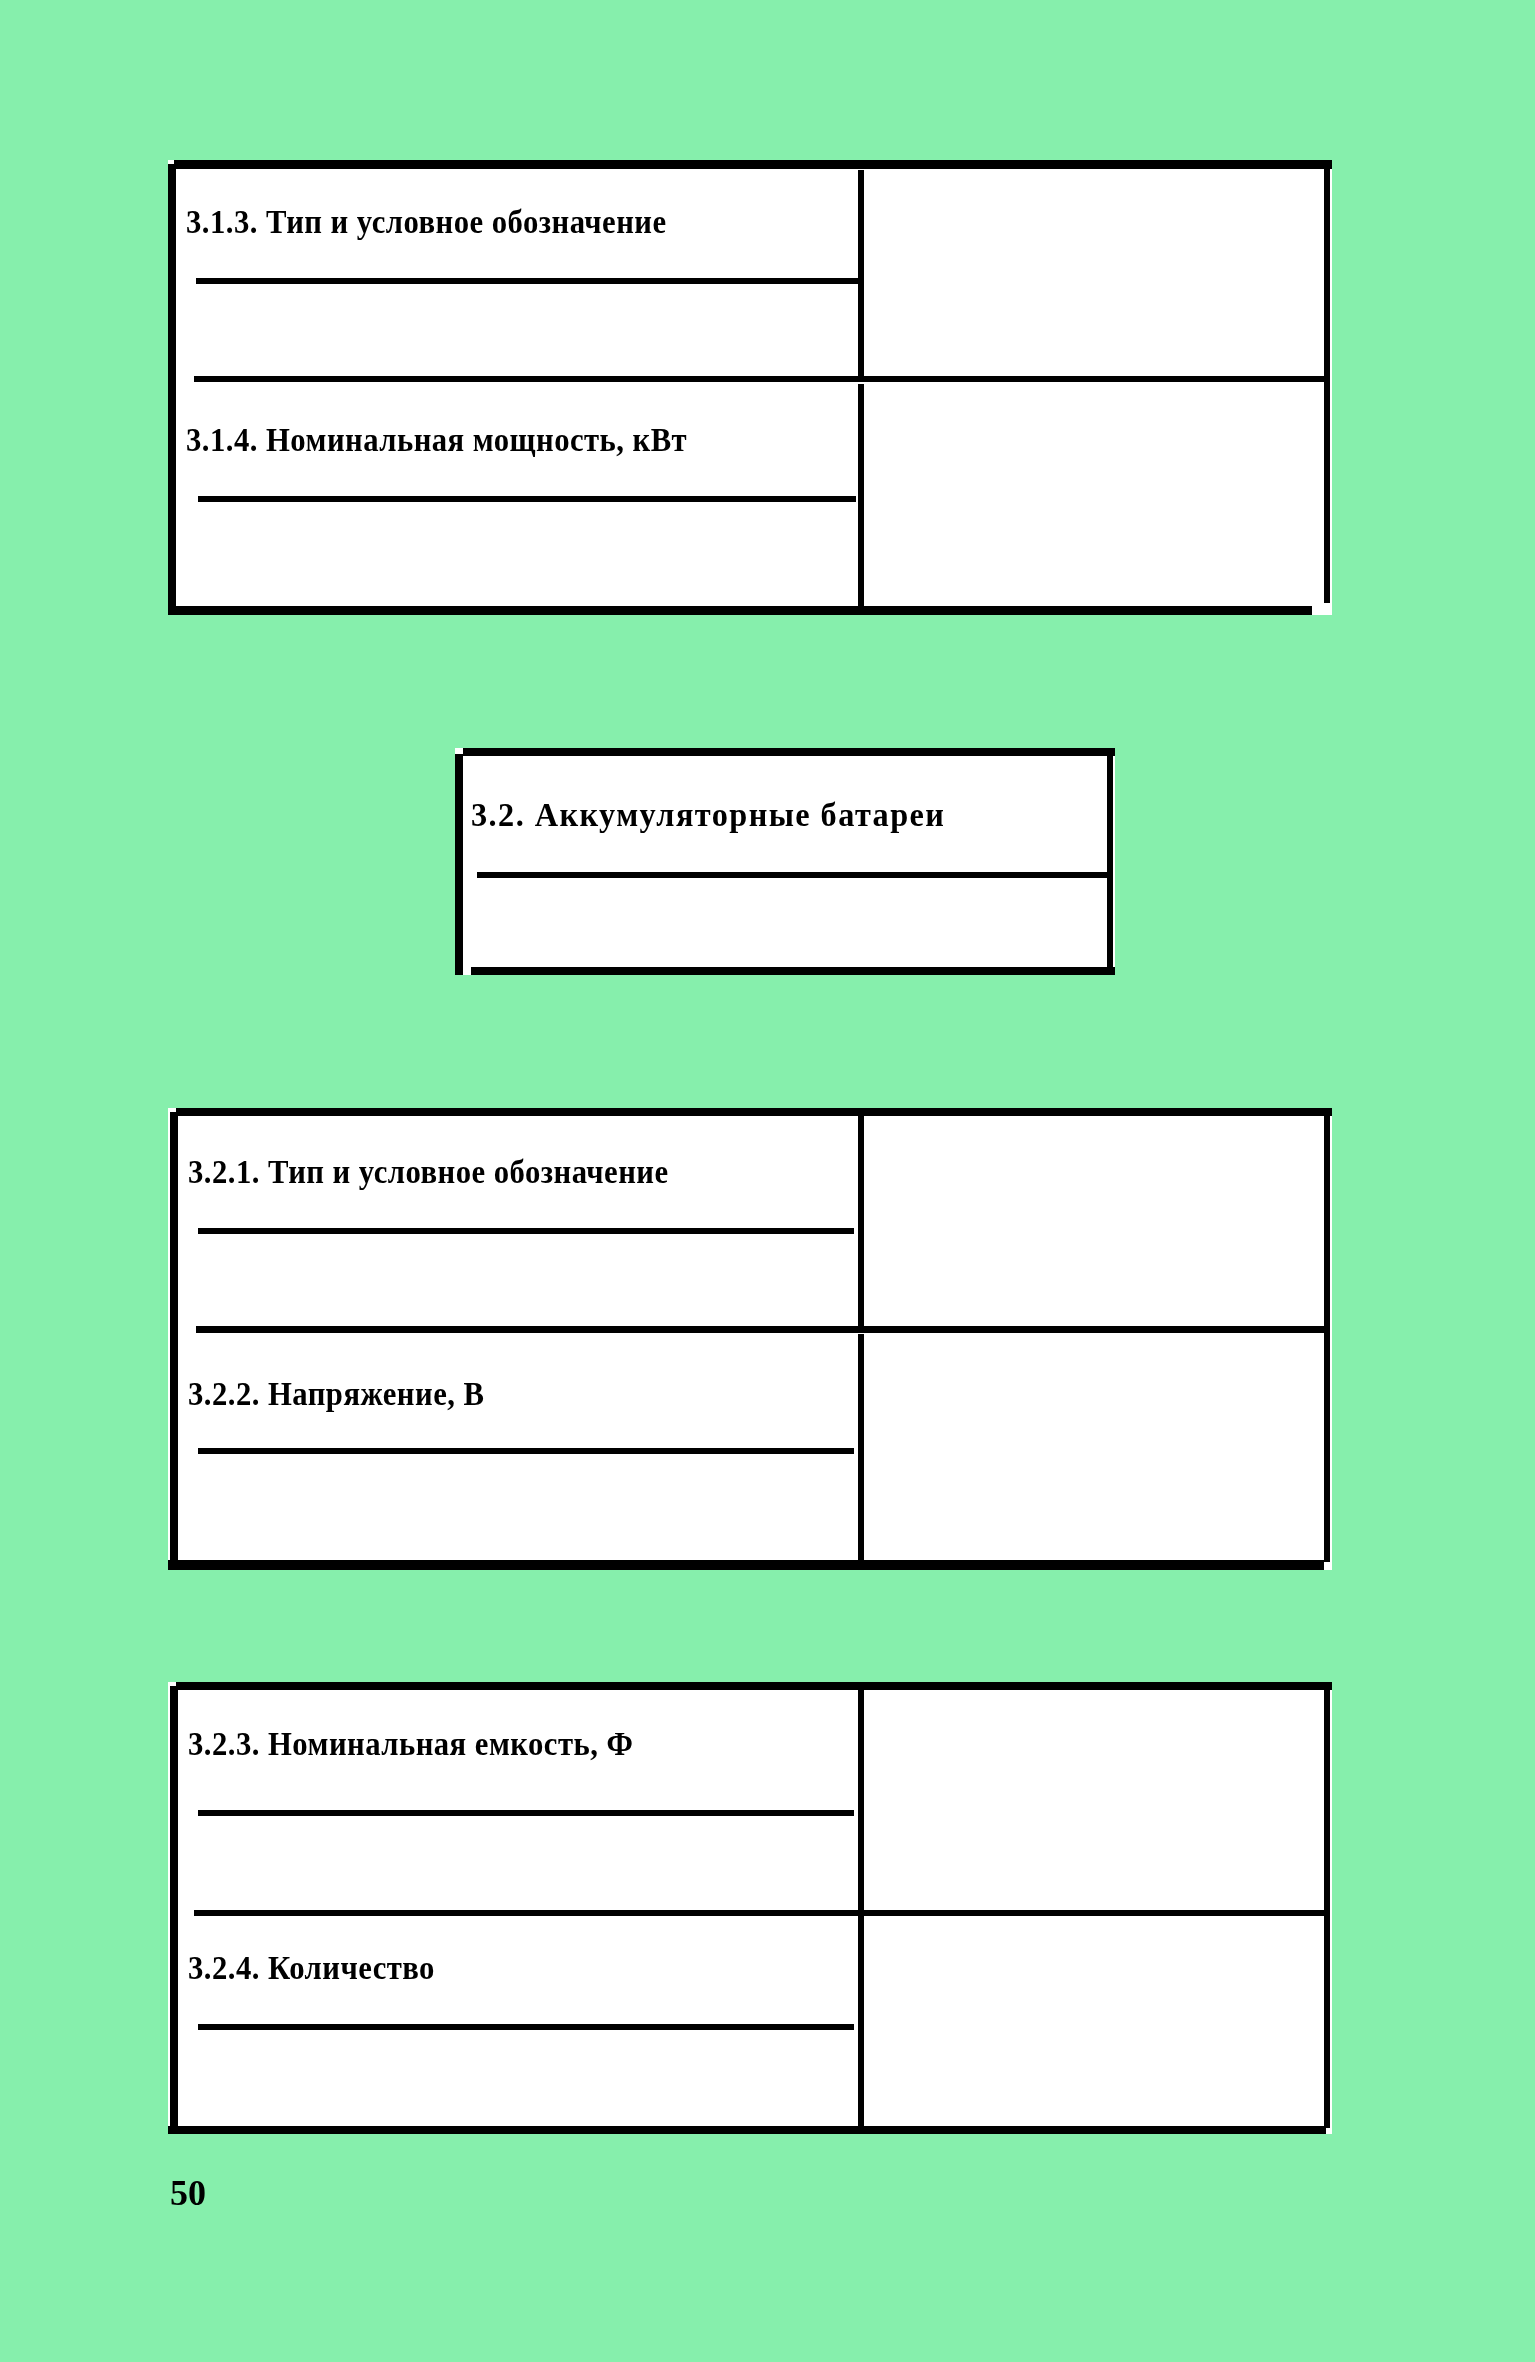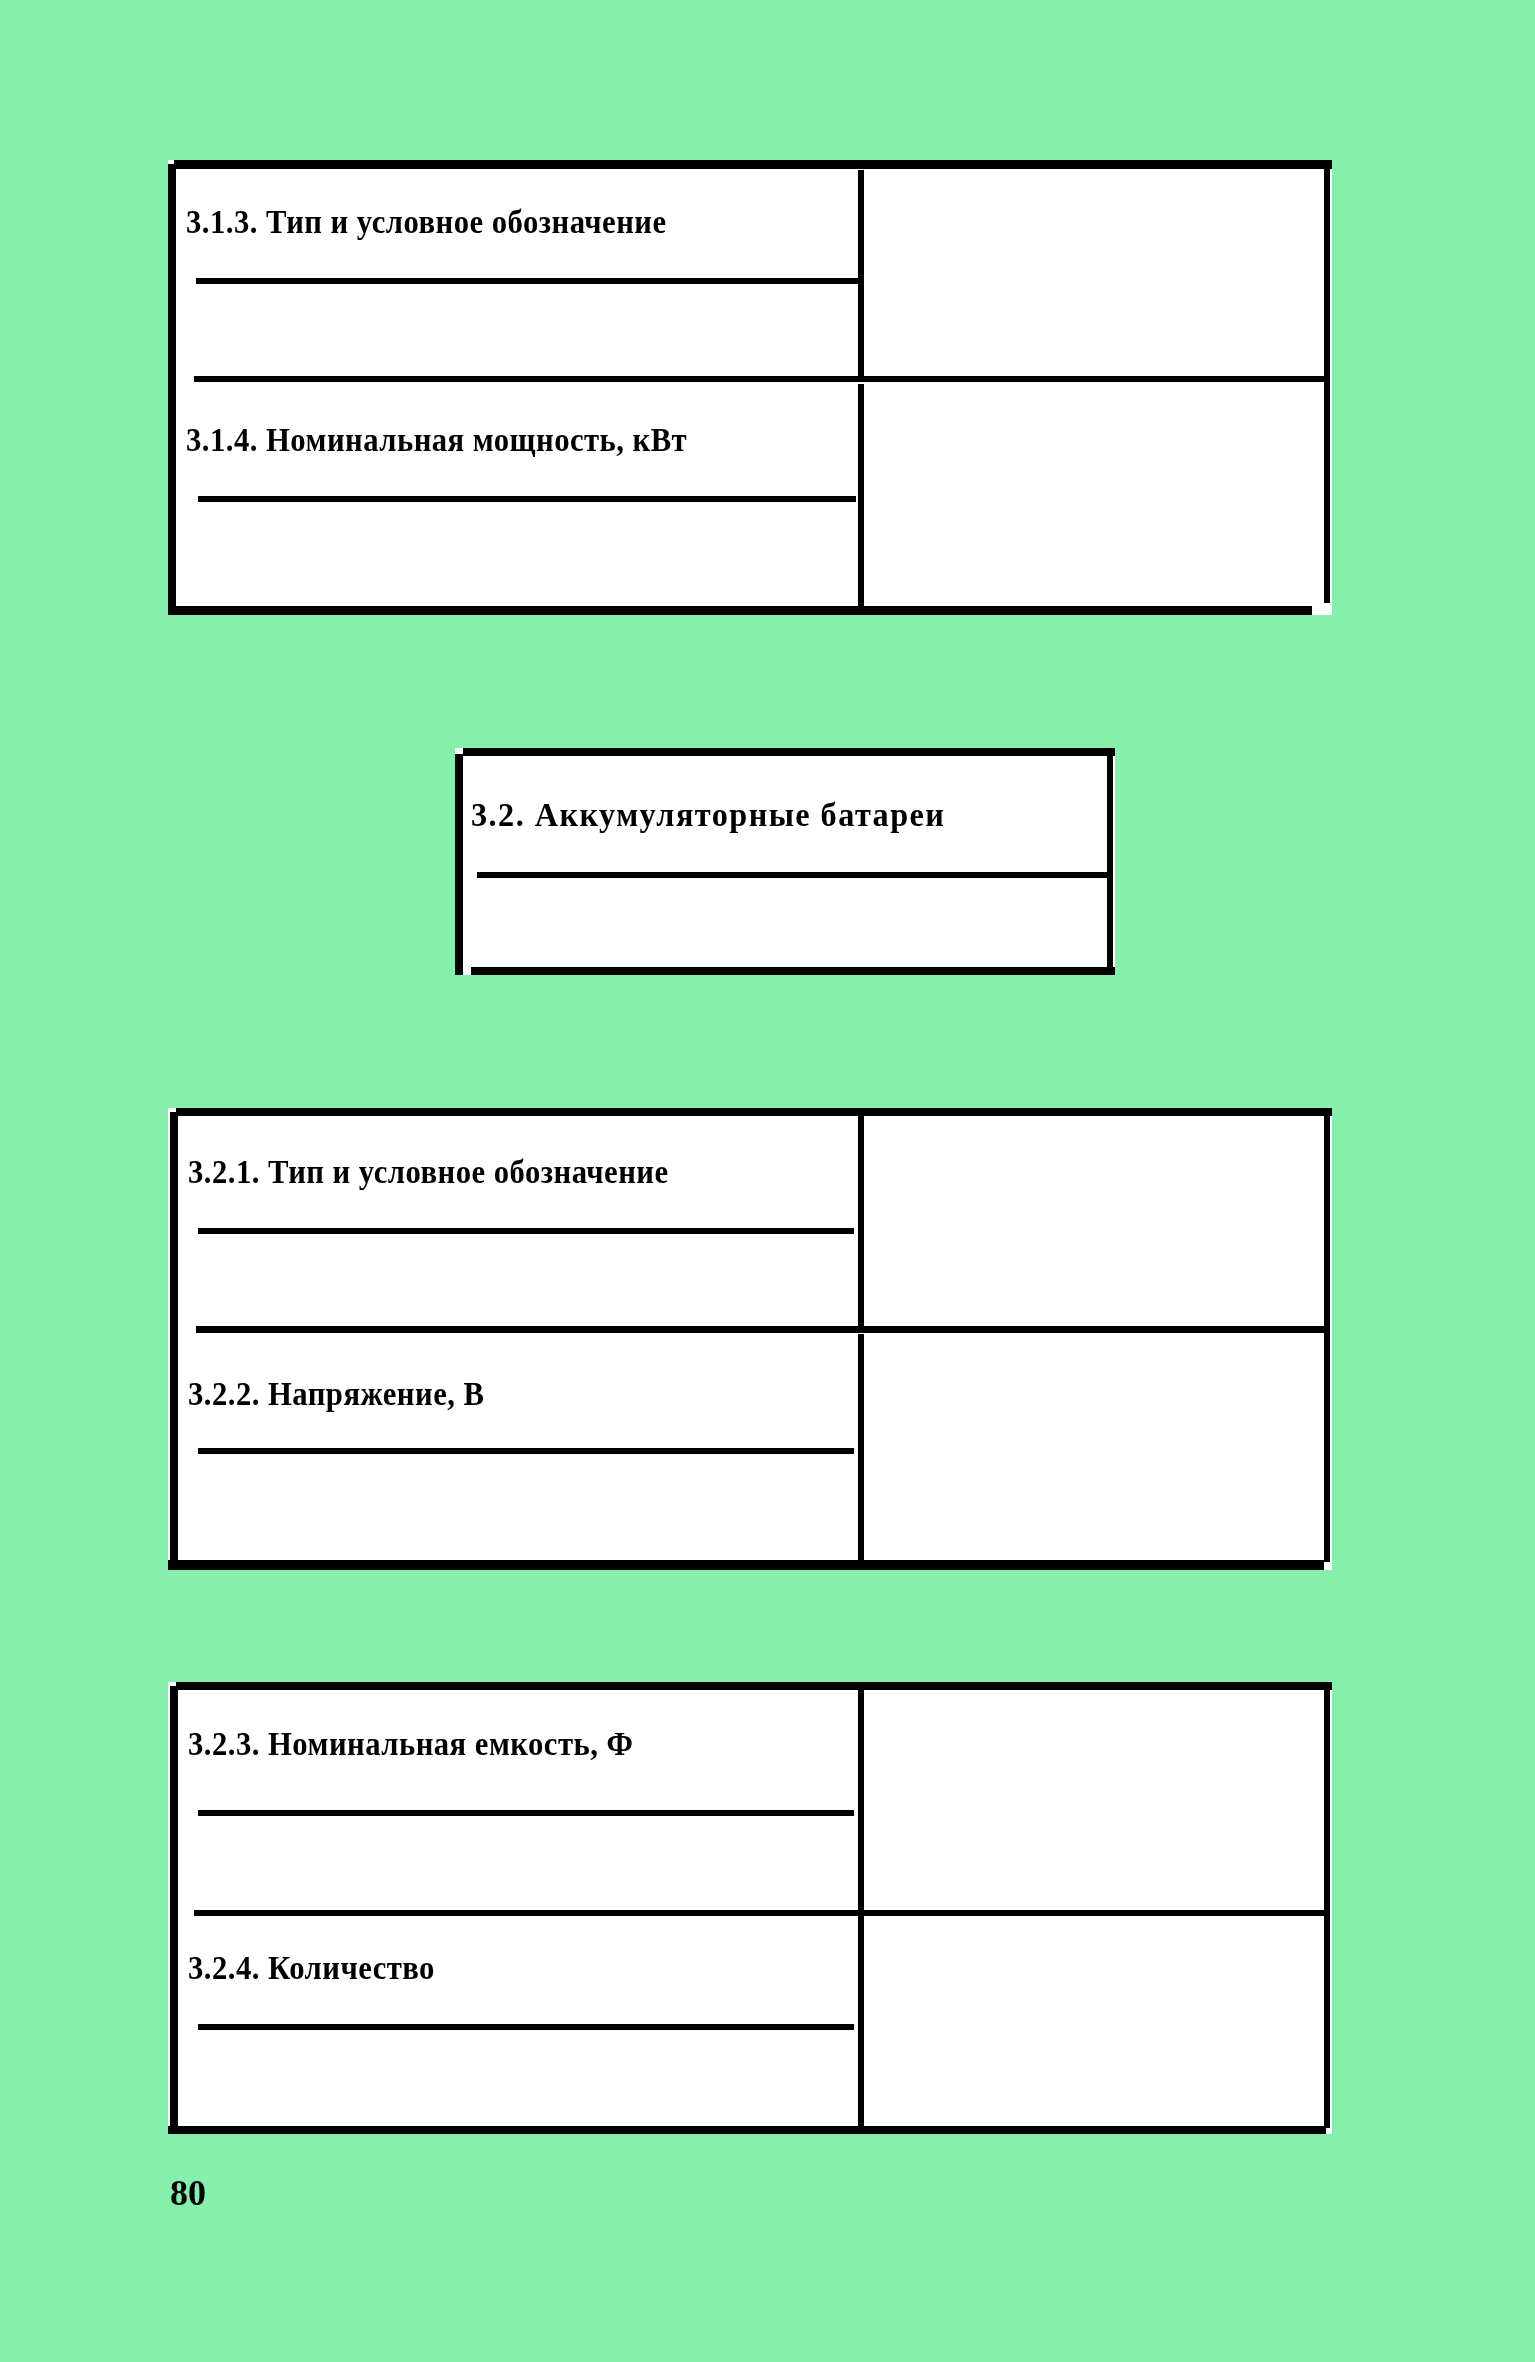--- a/index.html
+++ b/index.html
@@ -180,15 +180,15 @@
     <div class="cell-label" style="left: 20px; top: 44px;">3.2.3. Номинальная емкость, Ф</div>
     <div class="fill-line" style="left: 30px; top: 128px; width: 656px;"></div>
 
     <div class="cell-label" style="left: 20px; top: 268px;">3.2.4. Количество</div>
     <div class="fill-line" style="left: 30px; top: 342px; width: 656px;"></div>
 
     <div class="fill-line" style="left: 700px; top: 128px; width: 0px;"></div>
     <div class="fill-line" style="left: 700px; top: 342px; width: 0px;"></div>
   </div>
 
-  <div class="page-number" style="left: 170px; top: 2172px;">80</div>
+  <div class="page-number" style="left: 170px; top: 2172px;">50</div>
 
 </div>
 
 </body></html>

